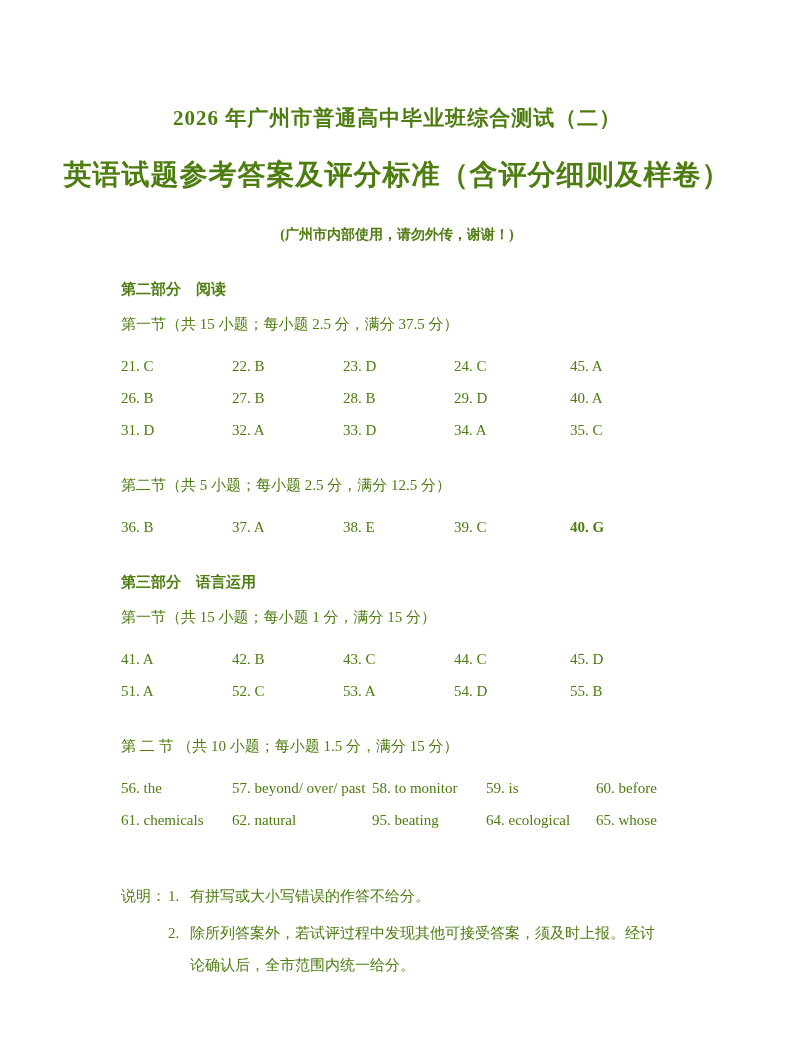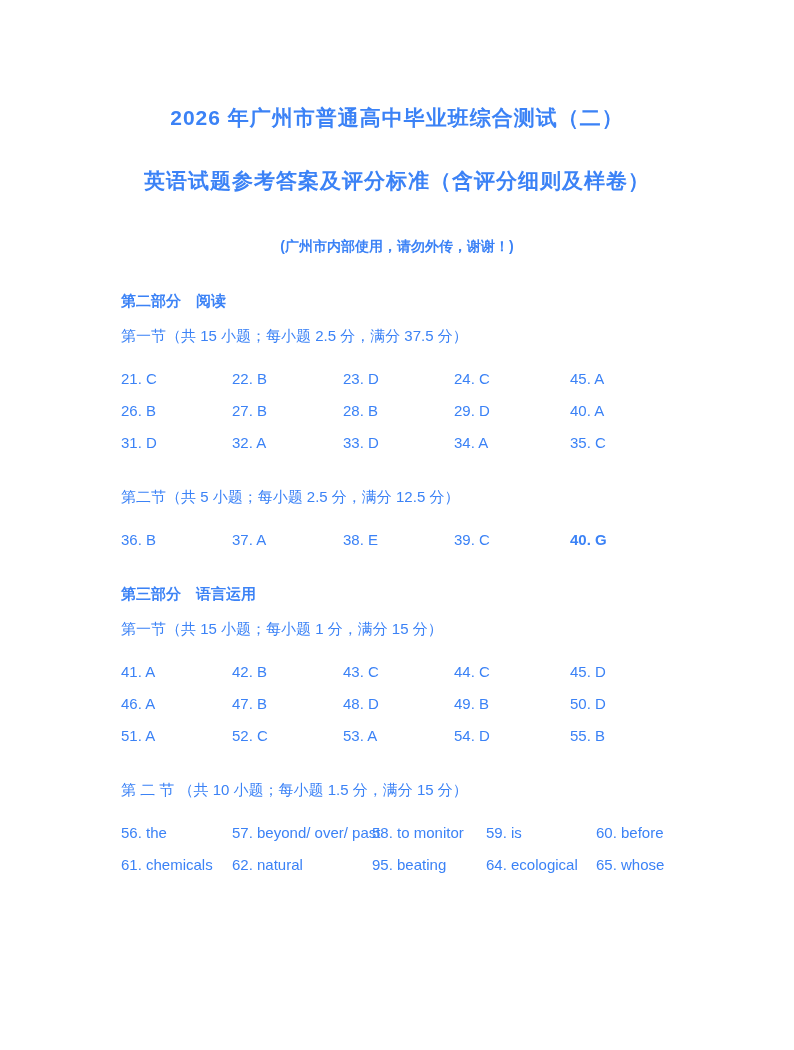--- a/index.html
+++ b/index.html
@@ -1,38 +1,38 @@
 <!DOCTYPE html>
 <html><head>
 <meta charset="utf-8">
 <style>
   html, body { margin: 0; padding: 0; background: #ffffff; }
   .page {
     position: relative;
     width: 794px;
     height: 1050px;
     background: #ffffff;
-    color: #3b82f6;
-    font-family: Liberation Sans, sans-serif;
+    color: #4d7c0f;
+    font-family: Liberation Serif, serif;
     font-size: 15px;
     overflow: hidden;
     box-sizing: border-box;
   }
   .center { text-align: center; }
   .title1 {
     margin: 0;
     padding-top: 104px;
     font-size: 21px;
     font-weight: bold;
     letter-spacing: 1px;
   }
   .title2 {
-    margin: 11px;
+    margin: 0;
     padding-top: 24px;
-    font-size: 21px;
+    font-size: 28px;
     font-weight: bold;
     letter-spacing: 1px;
   }
   .notice {
     margin: 0;
     padding-top: 32px;
     font-size: 14px;
     font-weight: bold;
   }
   .content {
@@ -135,27 +135,20 @@
 
     <div class="ans-grid">
       <div class="ans-row">
         <span class="c0">41. A</span>
         <span class="c1">42. B</span>
         <span class="c2">43. C</span>
         <span class="c3">44. C</span>
         <span class="c4">45. D</span>
       </div>
       <div class="ans-row">
-        <span class="c0">46. A</span>
-        <span class="c1">47. B</span>
-        <span class="c2">48. D</span>
-        <span class="c3">49. B</span>
-        <span class="c4">50. D</span>
-      </div>
-      <div class="ans-row">
         <span class="c0">51. A</span>
         <span class="c1">52. C</span>
         <span class="c2">53. A</span>
         <span class="c3">54. D</span>
         <span class="c4">55. B</span>
       </div>
     </div>
 
     <div class="section-heading gap-lg">第 二 节 （共 10 小题；每小题 1.5 分，满分 15 分）</div>
 
@@ -169,15 +162,28 @@
       </div>
       <div class="ans-row">
         <span class="g0">61. chemicals</span>
         <span class="g1">62. natural</span>
         <span class="g2">95. beating</span>
         <span class="g3">64. ecological</span>
         <span class="g4">65. whose</span>
       </div>
     </div>
 
+    <div class="notes">
+      <div class="notes-label">说明：</div>
+      <div class="notes-items">
+        <div class="note-item">
+          <span class="note-num">1.</span>
+          <span class="note-text">有拼写或大小写错误的作答不给分。</span>
+        </div>
+        <div class="note-item">
+          <span class="note-num">2.</span>
+          <span class="note-text">除所列答案外，若试评过程中发现其他可接受答案，须及时上报。经讨论确认后，全市范围内统一给分。</span>
+        </div>
+      </div>
+    </div>
 
   </div>
 </div>
 
 </body></html>

